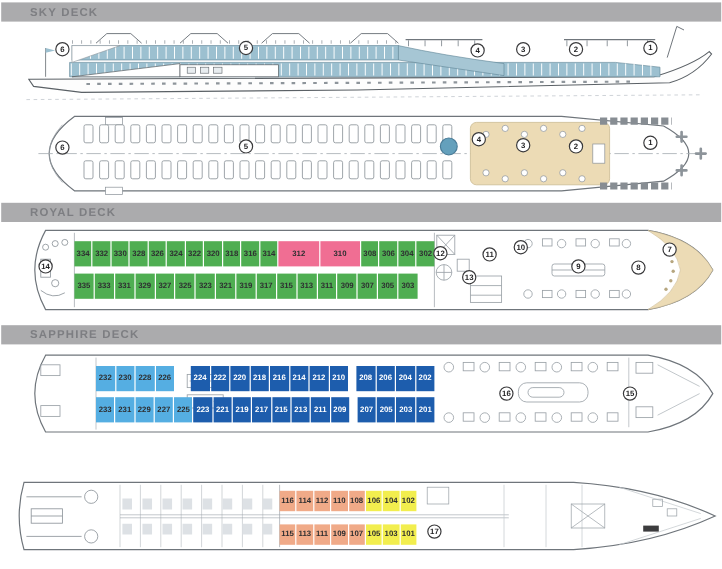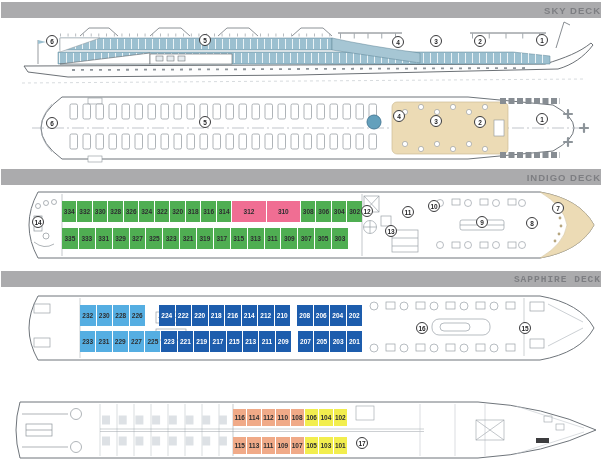--- a/index.html
+++ b/index.html
@@ -1,20 +1,20 @@
 <!DOCTYPE html>
 <html style="--green: #4fae52; --pink: #f06e93; --light_blue: #55aee2; --dark_blue: #1d5dad; --salmon: #f0aa88; --yellow: #f2ee4e; --beige: #ecdbb5; --pool: #64a0bc; --band: #9cc0d0; --header_bar: #ababad; --header_text: #7d7e82;"><head>
 <meta charset="utf-8">
 <style>
   html,body{margin:0;padding:0;background:#fff;}
   .page{position:relative;width:602px;height:474px;background:#fff;overflow:hidden;
         font-family:"Liberation Sans",sans-serif;}
   .abs{position:absolute;}
   .deckbar{position:absolute;left:1px;right:1px;height:16px;background:var(--header_bar,#ababad);
-           display:flex;align-items:center;justify-content:flex-end;padding-left:24px;}
+           display:flex;align-items:center;justify-content:flex-start;padding-left:24px;}
   .deckbar span{font-size:9.5px;font-weight:bold;letter-spacing:1px;color:var(--header_text,#7d7e82);}
   .cabrow{position:absolute;display:flex;gap:1px;}
   .cab{flex:1;display:flex;align-items:center;justify-content:center;
        font-size:6.5px;font-weight:bold;color:#2e2f31;min-width:0;}
   .cab.wide{flex:2.3;}
   .c-g{background:var(--green,#4fae52);}
   .c-p{background:var(--pink,#f06e93);}
   .c-lb{background:var(--light_blue,#55aee2);}
   .c-db{background:var(--dark_blue,#1d5dad);color:#fff;}
   .c-s{background:var(--salmon,#f0aa88);}
@@ -154,21 +154,21 @@
     <g>
       <line x1="492" y1="9" x2="552" y2="9" stroke="#878d93" stroke-width="6" stroke-dasharray="6 2.5"></line>
       <line x1="492" y1="63" x2="552" y2="63" stroke="#878d93" stroke-width="6" stroke-dasharray="6 2.5"></line>
     </g>
     <g stroke="#8d949a" stroke-width="2.2" stroke-linecap="round">
       <path d="M556,22 h8 M560,18 v8 M556,50 h8 M560,46 v8 M572,36 h8 M576,32 v8" fill="none"></path>
     </g>
   </svg>
 
   <div class="deckbar" style="top:169px;">
-    <span>INDIGO DECK</span>
+    <span>ROYAL DECK</span>
   </div>
 
   <svg class="abs" style="left:8px;top:186px;" width="594" height="80" viewBox="0 0 594 80">
     <g>
       <path d="M30,6 L532,6 Q572,13 586,39 Q572,65 532,72 L30,72 Q12,39 30,6 Z" fill="#ffffff" stroke="#6f757b" stroke-width="1"></path>
       <path d="M532,6 Q572,13 586,39 Q572,65 532,72 Q556,58 559,39 Q556,20 532,6 Z" fill="#ecdbb5" stroke="#cdbc95" stroke-width="0.5"></path>
       <line x1="54" y1="8" x2="54" y2="70" stroke="#9aa1a7" stroke-width="0.6"></line>
       <line x1="354" y1="8" x2="354" y2="70" stroke="#9aa1a7" stroke-width="0.6"></line>
     </g>
     <g stroke="#8d949a" fill="none" stroke-width="0.7">
@@ -251,21 +251,21 @@
       <div class="cab c-g">317</div>
       <div class="cab c-g">315</div>
       <div class="cab c-g">313</div>
       <div class="cab c-g">311</div>
       <div class="cab c-g">309</div>
       <div class="cab c-g">307</div>
       <div class="cab c-g">305</div>
       <div class="cab c-g">303</div>
     </div>
 
-  <div class="deckbar" style="top:271px;font-family:Liberation Mono, monospace;">
+  <div class="deckbar" style="top:271px;">
     <span>SAPPHIRE DECK</span>
   </div>
 
   <svg class="abs" style="left:8px;top:290px;" width="594" height="82" viewBox="0 0 594 82">
     <g>
       <path d="M30,6 L532,6 Q572,13 586,38 Q572,63 532,70 L30,70 Q12,38 30,6 Z" fill="#ffffff" stroke="#6f757b" stroke-width="1"></path>
       <line x1="72" y1="8" x2="72" y2="68" stroke="#9aa1a7" stroke-width="0.5"></line>
       <line x1="516" y1="8" x2="516" y2="66" stroke="#9aa1a7" stroke-width="0.5"></line>
     </g>
     <g stroke="#9aa1a7" fill="none" stroke-width="0.7">

